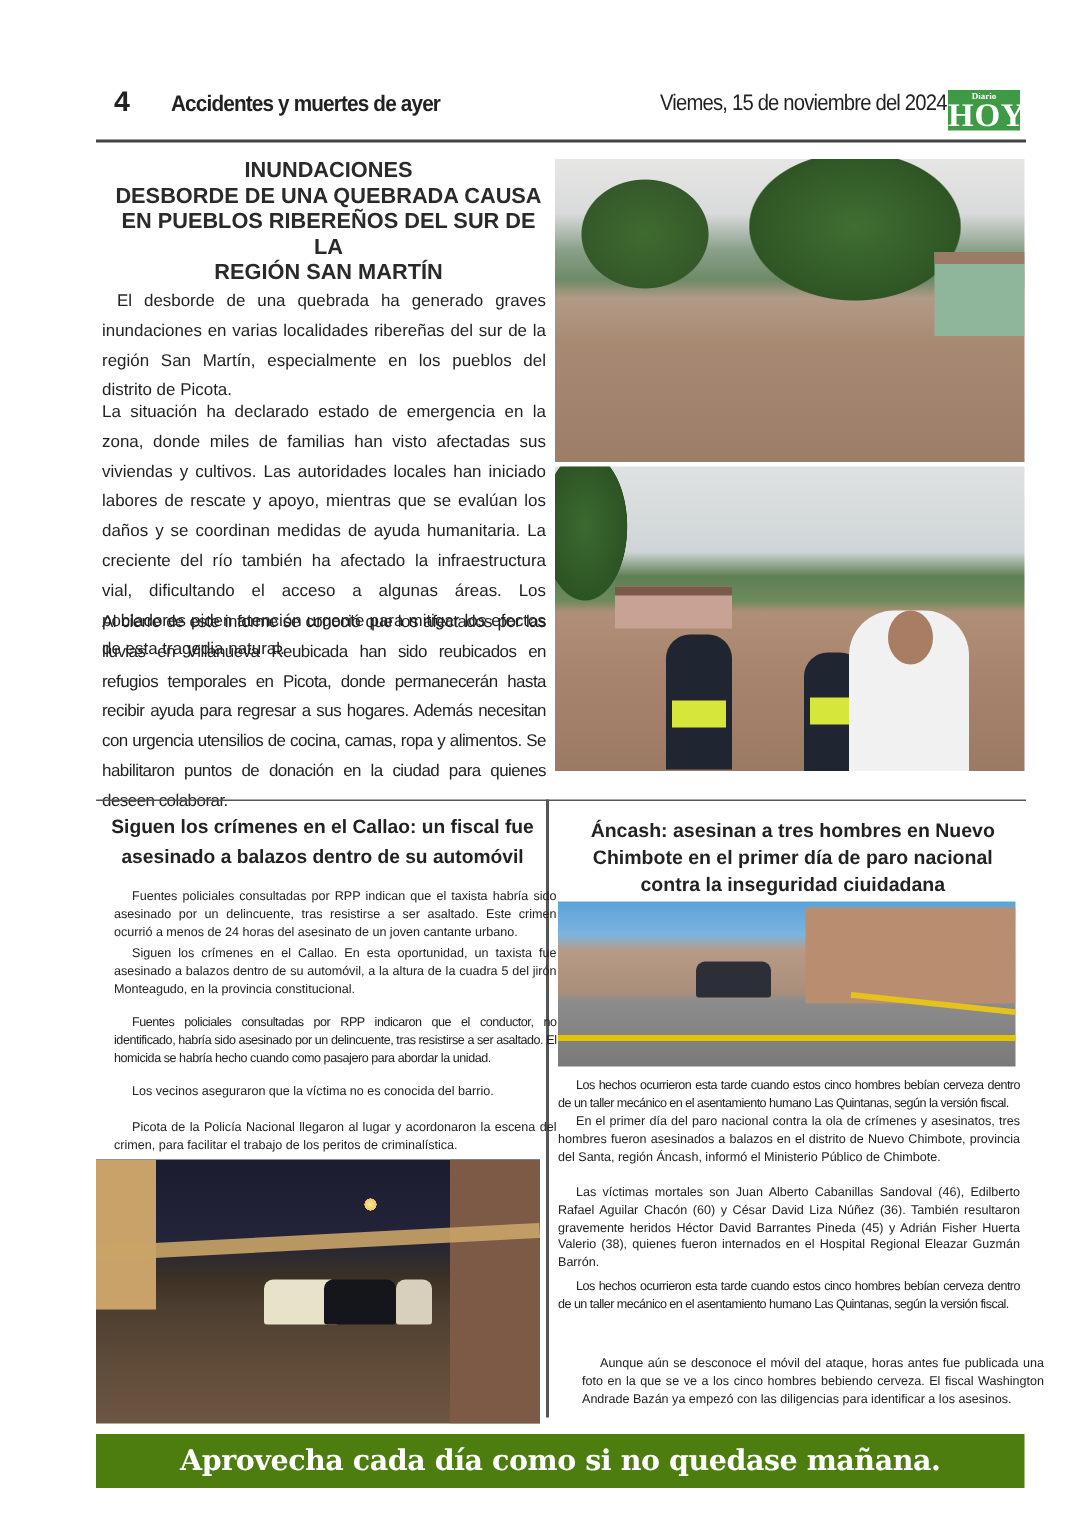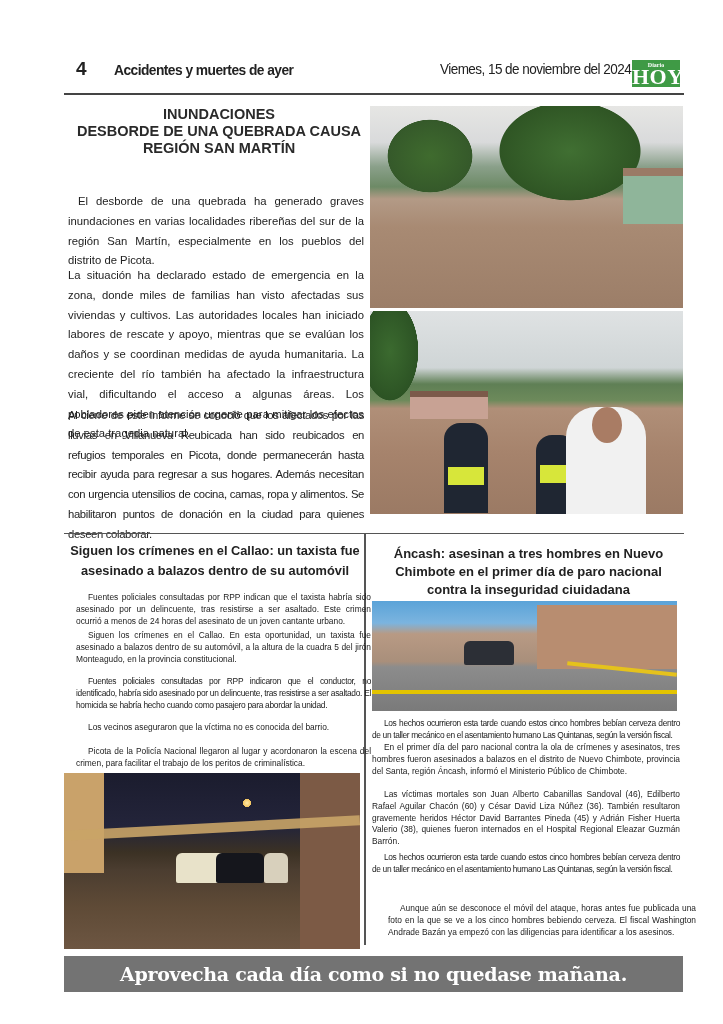--- a/index.html
+++ b/index.html
@@ -59,39 +59,40 @@
   
   .ancash-title { position: absolute; left: 376px; top: 545px; width: 305px; text-align: center; font-size: 13px; font-weight: bold; line-height: 18px; color: #222; }
   .ancash-photo { left: 372px; top: 601px; width: 305px; height: 110px;
     background: linear-gradient(#5aa3d8 0%, #7bb4df 20%, #b89a84 30%, #a98f7b 55%, #8c8c8c 60%, #7a7a7a 100%); }
   .ancash-photo .wall { position: absolute; right: 0; top: 4px; width: 140px; height: 64px; background: #b88d70; }
   .ancash-photo .car { position: absolute; left: 92px; top: 40px; width: 50px; height: 24px; background: #2c2f36; border-radius: 6px 6px 2px 2px; }
   .ancash-photo .tape { position: absolute; left: 0; top: 89px; width: 305px; height: 4px; background: #e3c400; }
   .ancash-photo .curb { position: absolute; right: 0; top: 66px; width: 110px; height: 4px; background: #e5c21c; transform: rotate(6deg); }
   .ancash .p { position: absolute; left: 372px; width: 308px; }
 
-  .banner { position: absolute; left: 64px; top: 956px; width: 619px; height: 36px; background: #737373; color: #fff; text-align: center; font-family: "DejaVu Serif", serif; font-weight: bold; font-size: 19px; line-height: 36px; letter-spacing: -0.3px; }
+  .banner { position: absolute; left: 64px; top: 956px; width: 619px; height: 36px; background: #4d7c0f; color: #fff; text-align: center; font-family: "DejaVu Serif", serif; font-weight: bold; font-size: 19px; line-height: 36px; letter-spacing: -0.3px; }
 </style>
 </head>
 <body>
 
 <div class="header">
   <span class="page-num">4</span>
   <span class="section">Accidentes y muertes de ayer</span>
   <span class="date">Viemes, 15 de noviembre del 2024.</span>
   <div class="logo">
     <span class="small">Diario</span>
     <span class="big">HOY</span>
   </div>
 </div>
 <div class="header-rule"></div>
 
 <div class="top-title">
   <div>INUNDACIONES</div>
   <div>DESBORDE DE UNA QUEBRADA  CAUSA</div>
+  <div>EN PUEBLOS RIBEREÑOS DEL SUR DE LA</div>
   <div>REGIÓN SAN MARTÍN</div>
 </div>
 <p class="top-body p1" style="margin:0">El desborde de una quebrada ha generado graves inundaciones en varias localidades ribereñas del sur de la región San Martín, especialmente en los pueblos del distrito de Picota.</p>
 <p class="top-body p2" style="margin:0">La situación ha declarado estado de emergencia en la zona, donde miles de familias han visto afectadas sus viviendas y cultivos. Las autoridades locales han iniciado labores de rescate y apoyo, mientras que se evalúan los daños y se coordinan medidas de ayuda humanitaria. La creciente del río también ha afectado la infraestructura vial, dificultando el acceso a algunas áreas. Los pobladores piden atención urgente para mitigar los efectos de esta tragedia natural.</p>
 <p class="top-body p3" style="margin:0">Al cierre de este informe se conoció que los afectados por las lluvias en Villanueva Reubicada han sido reubicados en refugios temporales en Picota, donde permanecerán hasta recibir ayuda para regresar a sus hogares. Además necesitan con urgencia utensilios de cocina, camas, ropa y alimentos. Se habilitaron puntos de donación en la ciudad para quienes deseen colaborar.</p>
 
 <div class="photo flood1" title="Calle inundada con agua marrón, árboles y casas">
   <div class="house"></div>
 </div>
 <div class="photo flood2" title="Serenazgos observando la inundación">
@@ -102,21 +103,21 @@
   <div class="officer" style="left:166px; top:124px; width:40px; height:79px;">
       <div class="vest" style="top:30px;"></div>
     </div>
   <div class="man"></div>
   <div class="head"></div>
 </div>
 
 <div class="mid-rule"></div>
 <div class="col-rule"></div>
 
-<div class="callao-title">Siguen los crímenes en el Callao: un taxista fue asesinado a balazos dentro de su automóvil</div>
+<div class="callao-title">Siguen los crímenes en el Callao: un fiscal fue asesinado a balazos dentro de su automóvil</div>
 <div class="callao">
   <p class="small-body p ind" style="margin:0; top:592px;">Fuentes policiales consultadas por RPP indican que el taxista habría sido asesinado por un delincuente, tras resistirse a ser asaltado. Este crimen ocurrió a menos de 24 horas del asesinato de un joven cantante urbano.</p>
   <p class="small-body p ind" style="margin:0; top:630px;">Siguen los crímenes en el Callao. En esta oportunidad, un taxista fue asesinado a balazos dentro de su automóvil, a la altura de la cuadra 5 del jirón Monteagudo, en la provincia constitucional.</p>
   <p class="small-body p ind" style="margin:0; top:676px; letter-spacing:-0.3px;">Fuentes policiales consultadas por RPP indicaron que el conductor, no identificado, habría sido asesinado por un delincuente, tras resistirse a ser asaltado. El homicida se habría hecho cuando como pasajero para abordar la unidad.</p>
   <p class="small-body p ind" style="margin:0; top:722px;">Los vecinos aseguraron que la víctima no es conocida del barrio.</p>
   <p class="small-body p ind" style="margin:0; top:746px;">Picota de la Policía Nacional llegaron al lugar y acordonaron la escena del crimen, para facilitar el trabajo de los peritos de criminalística.</p>
 </div>
 <div class="photo callao-photo" title="Escena del crimen de noche con patrullero">
   <div class="leftwall"></div>
   <div class="wall"></div>

